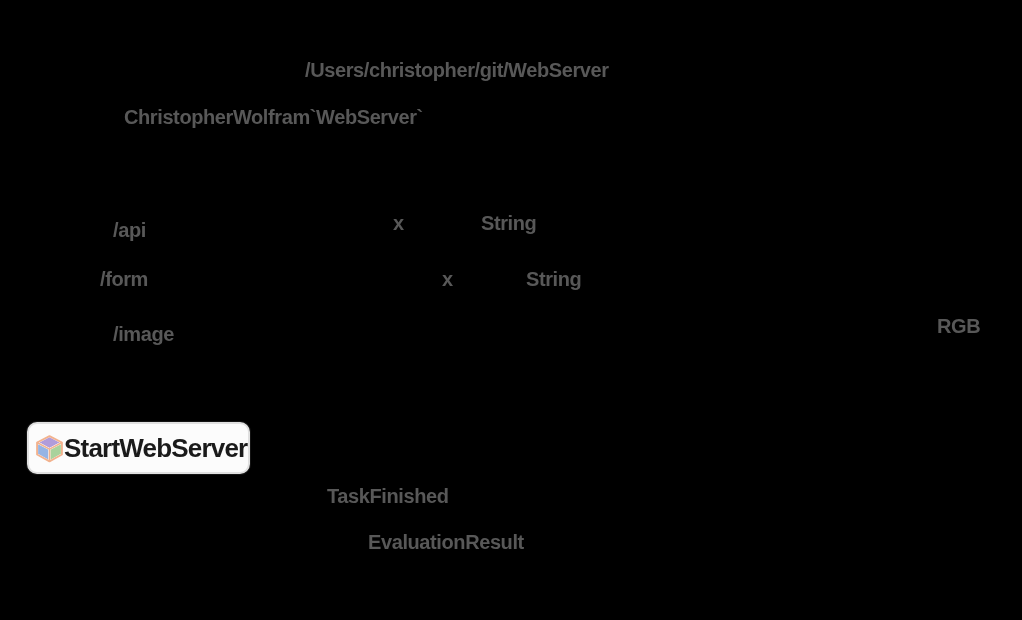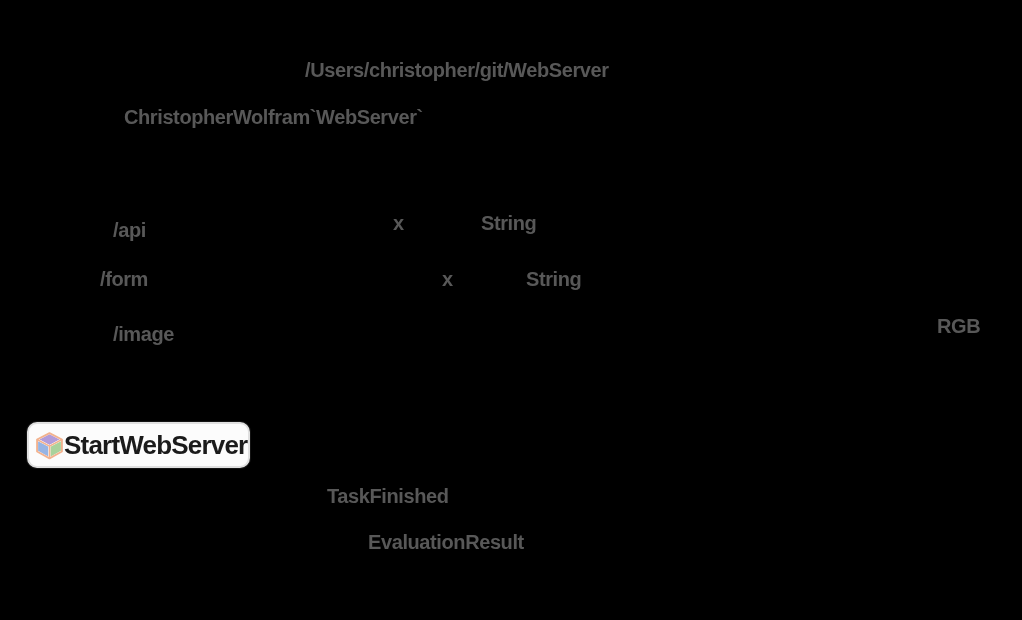--- a/index.html
+++ b/index.html
@@ -18,21 +18,21 @@
     font-weight: 700;
     letter-spacing: -0.4px;
     line-height: 1;
     white-space: pre;
   }
   .symbol-chip {
     position: absolute;
     left: 27px;
     top: 422px;
     width: 223px;
-    height: 46px;
+    height: 52px;
     box-sizing: border-box;
     background: #fcfcfc;
     border: 2px solid #e0e0e0;
     border-radius: 10px;
     display: flex;
     align-items: center;
     padding-left: 6px;
     cursor: pointer;
     box-shadow: 0 0 0 1px rgba(255,255,255,0.08);
   }

